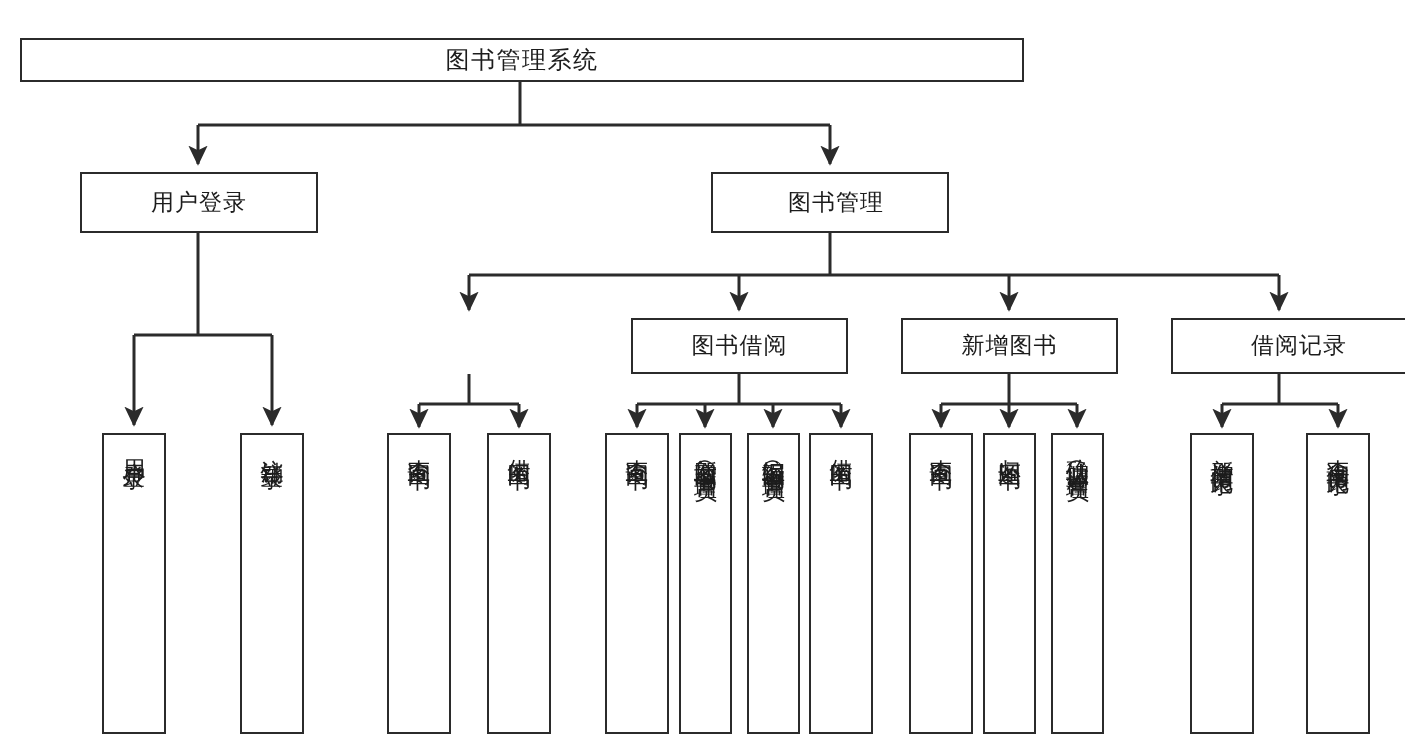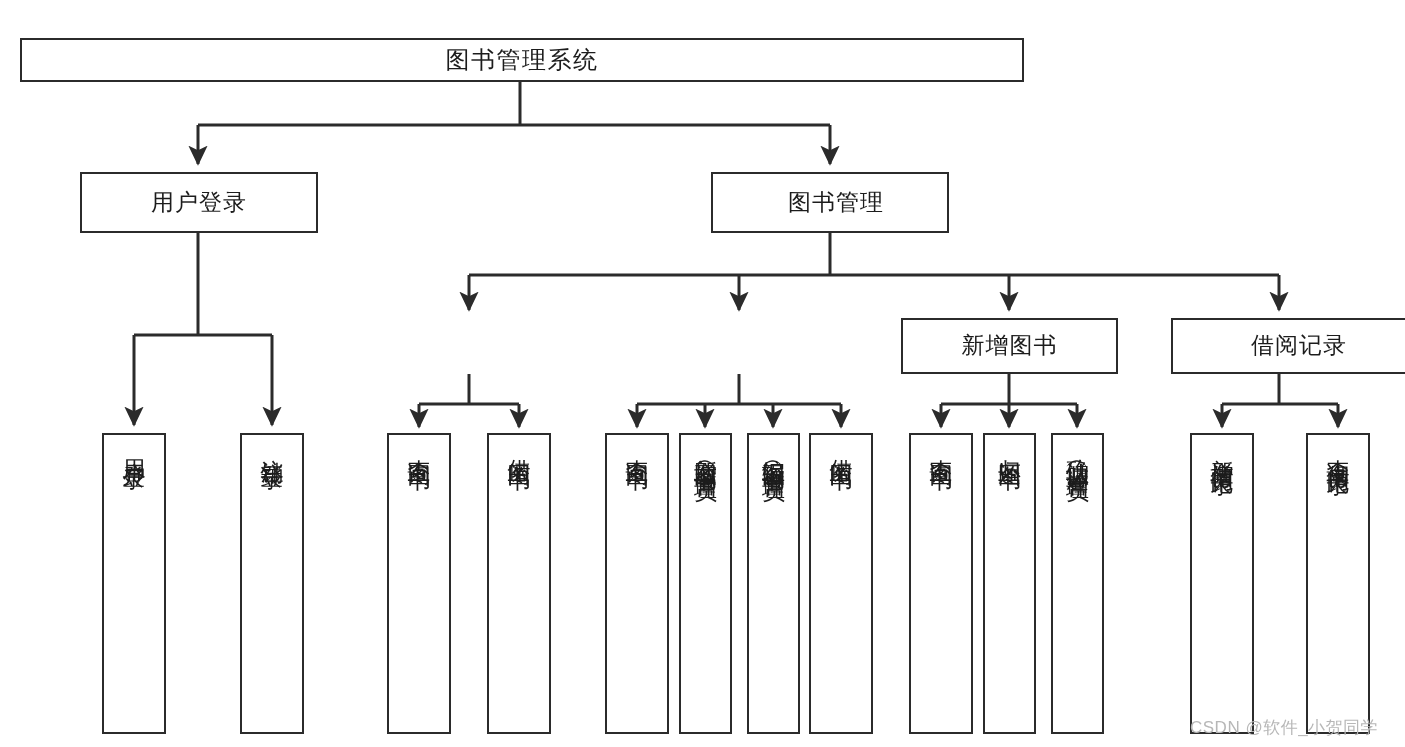--- a/index.html
+++ b/index.html
@@ -134,20 +134,23 @@
     <span class="lbl">图书管理系统</span>
   </div>
 
   <div class="node horiz" style="left:80px; top:172px; width:238px; height:61px;">
     <span class="lbl">用户登录</span>
   </div>
   <div class="node horiz" style="left:711px; top:172px; width:238px; height:61px;padding-left:12px;">
     <span class="lbl">图书管理</span>
   </div>
 
+  <div class="node horiz" style="left:631px; top:318px; width:217px; height:56px;">
+    <span class="lbl">图书借阅</span>
+  </div>
   <div class="node horiz" style="left:901px; top:318px; width:217px; height:56px;">
     <span class="lbl">新增图书</span>
   </div>
   <div class="node horiz" style="left:1171px; top:318px; width:256px; height:56px;">
     <span class="lbl">借阅记录</span>
   </div>
 
   <div class="node vert" style="left:102px; top:433px; width:64px; height:301px;">
     <span class="lbl">用户登录</span>
   </div>
@@ -185,15 +188,14 @@
     <span class="lbl">确认归还（管理员）</span>
   </div>
 
   <div class="node vert" style="left:1190px; top:433px; width:64px; height:301px;">
     <span class="lbl">新增借阅记录</span>
   </div>
   <div class="node vert" style="left:1306px; top:433px; width:64px; height:301px;">
     <span class="lbl">查询借阅记录</span>
   </div>
 
-  <div class="watermark" style="left:1190px; top:716px;">CSDN @软件_小贺同学</div>
 
 </div>
 
 </body></html>

